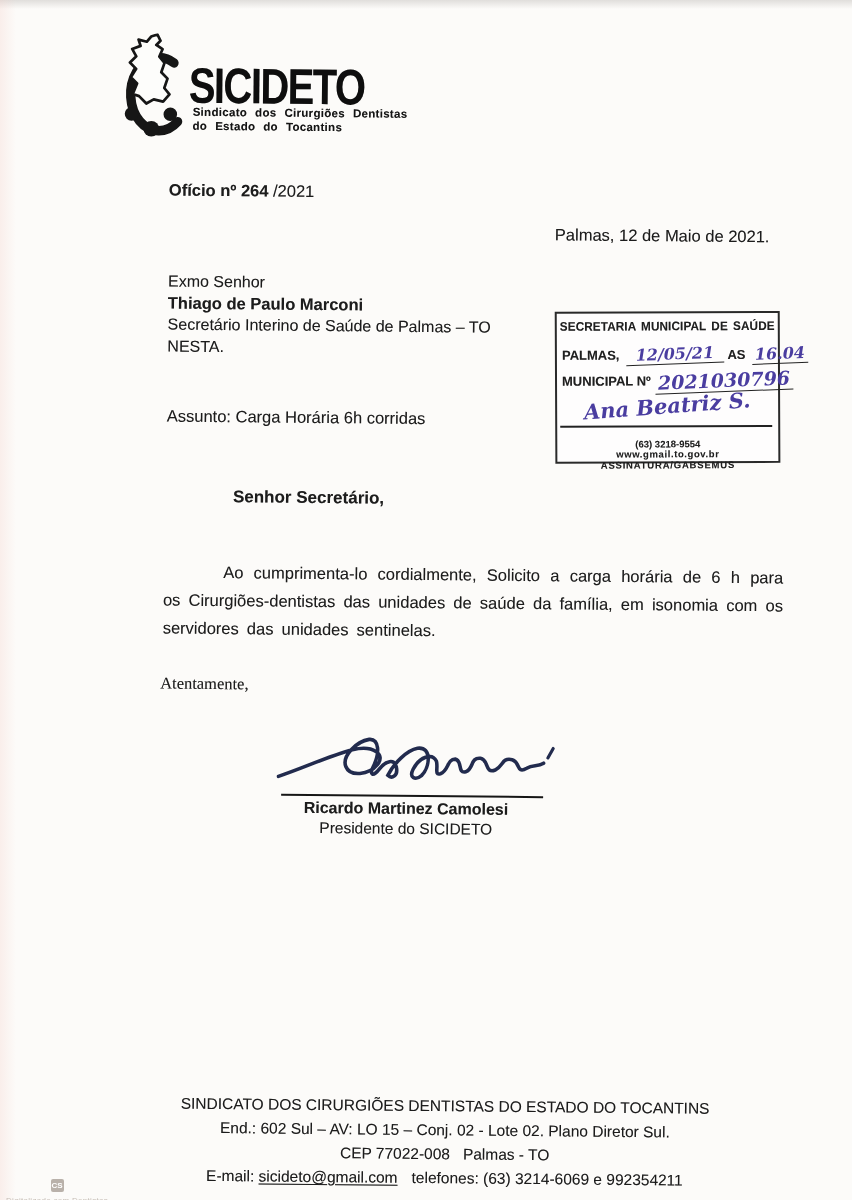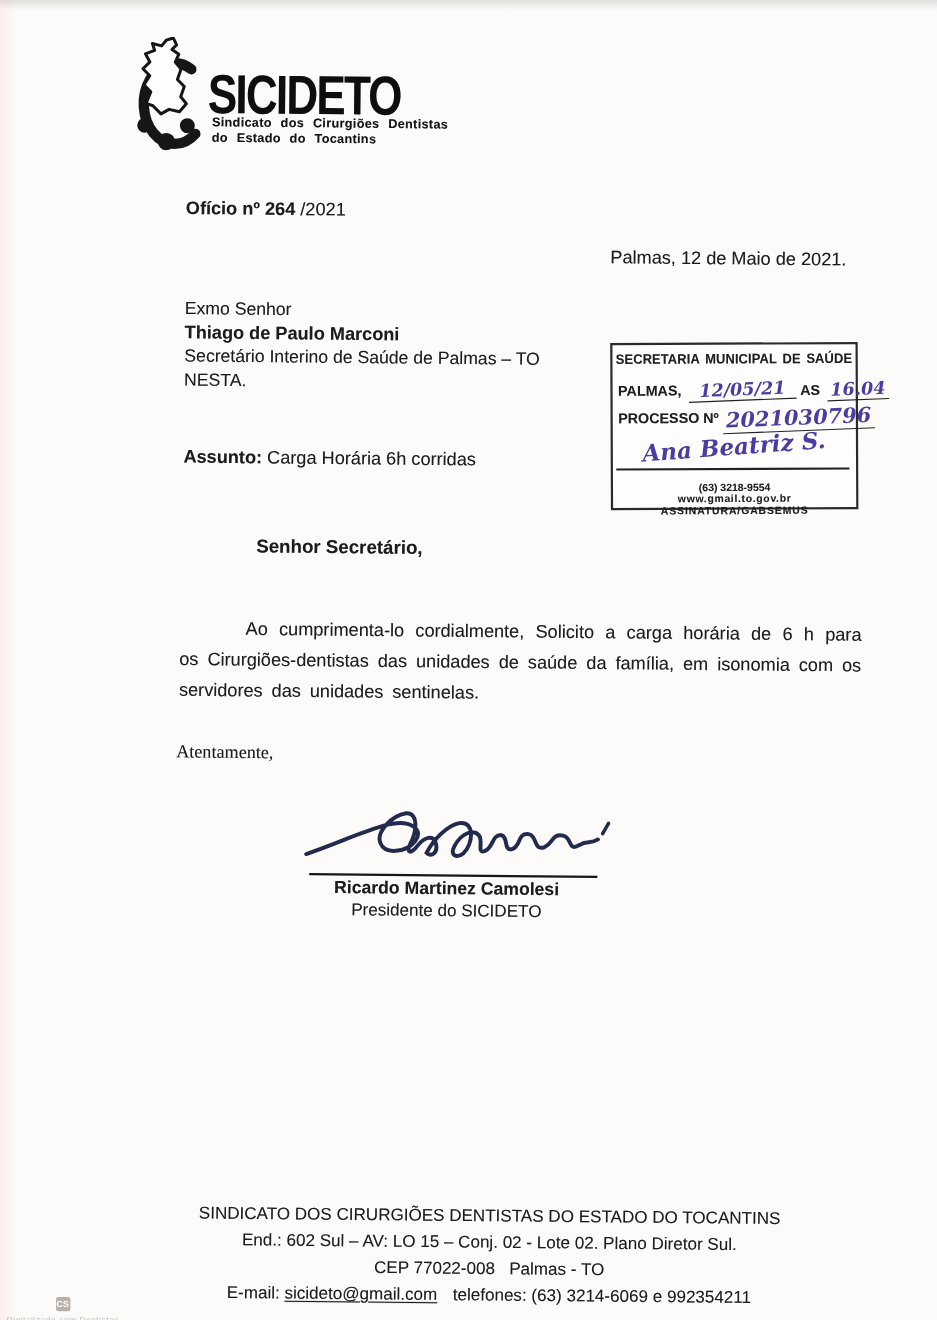--- a/index.html
+++ b/index.html
@@ -39,21 +39,21 @@
   .logo-sub1{left:188px;top:108px;}
   .logo-sub2{left:188px;top:122px;}
 
   
   .ref{left:165px;top:183px;font-size:16.5px;}
   .ref b{font-weight:bold;}
   .dateline{left:466px;top:224px;width:300px;text-align:right;font-size:16.5px;}
   .addr{left:165px;top:273px;font-size:16px;line-height:21.5px;}
   .addr .name{font-weight:bold;font-size:16.5px;}
   .subject{left:165px;top:409px;font-size:16.5px;}
-  .subject b{font-weight:bold;}
+  .subject b{font-weight:normal;}
   .greeting{left:232px;top:489px;font-size:17px;font-weight:bold;}
   .bodypar{
     left:163px;top:560px;width:620px;font-size:16.5px;line-height:28px;
     text-align:justify;text-indent:60px;word-spacing:3.5px;
   }
   .closing{left:161px;top:676px;font-size:16.5px;font-family:Liberation Serif, serif;}
 
   
   .sig-scribble{left:278px;top:730px;width:284px;height:66px;}
   .sig-line{left:283px;top:795px;width:262px;height:2px;background:#161616;}
@@ -129,21 +129,21 @@
       <div>Secretário Interino de Saúde de Palmas – TO</div>
       <div>NESTA.</div>
     </div>
 
     <div class="abs stamp">
       <div class="abs stamp-header">SECRETARIA MUNICIPAL DE SAÚDE</div>
       <div class="abs stamp-row2">
         <span>PALMAS,</span><span class="hand u hw-date">12/05/21</span><span>AS</span><span class="hand u hw-time">16.04</span>
       </div>
       <div class="abs stamp-row3">
-        <span>PROCESSO Nº</span><span class="hand u hw-proc">2021030796</span>
+        <span>MUNICIPAL Nº</span><span class="hand u hw-proc">2021030796</span>
       </div>
       <div class="abs stamp-sig hand">Ana Beatriz S.</div>
       <div class="abs stamp-sigline"></div>
       <div class="abs stamp-cap stamp-cap1">ASSINATURA/GABSEMUS</div>
       <div class="abs stamp-cap stamp-cap2">(63) 3218-9554</div>
       <div class="abs stamp-cap stamp-cap3">www.gmail.to.gov.br</div>
     </div>
 
     <div class="abs subject"><b>Assunto:</b><span> Carga Horária 6h corridas</span></div>
 

